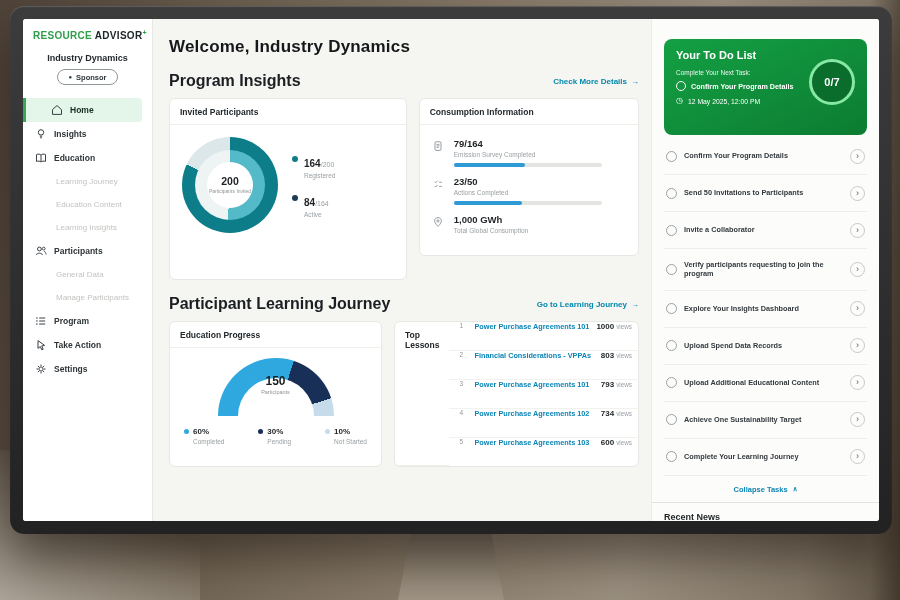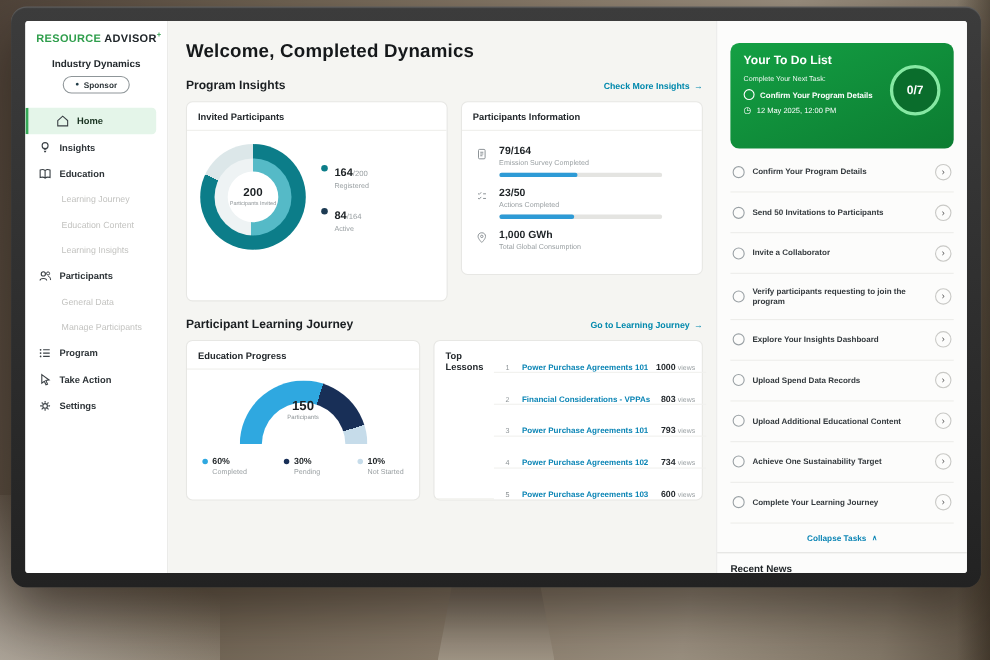--- a/index.html
+++ b/index.html
@@ -28,21 +28,21 @@
 
   
   .main{flex:1;background:#f5f5f2;padding:12px 12px 0 16px;box-sizing:border-box;min-width:0}
   .h1{font-size:17px;font-weight:bold;color:#15181a;margin-top:6px;letter-spacing:.2px}
   .filters{display:flex;align-items:center;margin-top:11px;font-size:8px;color:#6d7276}
   .filter-label{margin-right:5px}
   .filter-value{font-weight:bold;color:#23282c;font-size:8.2px;cursor:pointer}
   .chev{font-size:6.5px;color:#3c4246;margin-left:3px}
   .fgap{width:16px}
   .sec-row{display:flex;align-items:center;justify-content:space-between;margin-top:15px}
-  .sec-title{font-size:11px;font-weight:bold;color:#1b1f22}
+  .sec-title{font-size:16px;font-weight:bold;color:#1b1f22}
   .sec-link{font-size:8px;font-weight:bold;color:#0289ad;cursor:pointer;display:flex;gap:4px;align-items:center}
   .cards{display:flex;gap:12px;margin-top:8px}
   .card{background:#fff;border:1px solid #e7e7e4;border-radius:6px;box-sizing:border-box}
   .card-title{font-size:8.5px;font-weight:bold;color:#23282c;padding:8px 10px 7px;border-bottom:1px solid #efefec}
 
   .card-invited{flex:1.08;height:182px}
   .inv-body{display:flex;align-items:center;padding:12px 8px 12px 12px;gap:14px}
   .donut{position:relative;width:96px;height:96px}
   .ring{position:absolute;border-radius:50%}
   .ring-outer{left:0;top:0;width:96px;height:96px}
@@ -75,21 +75,21 @@
   .gc-val{font-size:12px;font-weight:bold;color:#1b2023}
   .gc-lab{font-size:5.5px;color:#8f9598;margin-top:1px}
   .ep-legend{display:flex;justify-content:space-between;padding:11px 14px 0}
   .ep-top{display:flex;align-items:center;gap:4px}
   .ep-dot{width:5px;height:5px;border-radius:50%}
   .ep-pct{font-size:8px;font-weight:bold;color:#1e2326}
   .ep-lab{font-size:6.5px;color:#9aa0a3;margin-top:2px;padding-left:9px}
 
   .card-lessons{flex:1;height:146px;display:flex;flex-direction:row;min-width:0}
   .lessons-body{flex:1;display:flex;flex-direction:column}
-  .lesson-row{flex:1;display:flex;align-items:flex-end;gap:7px;padding:0 10px;border-bottom:1px solid #f1f1ee}
+  .lesson-row{flex:1;display:flex;align-items:flex-start;gap:7px;padding:0 10px;border-bottom:1px solid #f1f1ee}
   .lesson-row:last-child{border-bottom:none}
   .l-rank{font-size:6.5px;color:#8f9598;width:8px}
   .l-title{font-size:7.3px;font-weight:bold;color:#0b85b5;flex:1;cursor:pointer;white-space:nowrap;overflow:hidden}
   .l-views{font-size:8px;font-weight:bold;color:#23282c;white-space:nowrap}
   .l-unit{font-size:6.3px;color:#9aa0a3;font-weight:normal;margin-left:2px}
 
   
   .rightpanel{width:228px;min-width:228px;background:#fcfcfb;border-left:1px solid #ececea;padding:20px 12px 0;box-sizing:border-box}
   .todo-card{position:relative;background:linear-gradient(155deg,#14a044,#0c7c31);border-radius:8px;padding:10px 12px;color:#fff;box-sizing:border-box;min-height:96px}
   .todo-title{font-size:11px;font-weight:bold}
@@ -211,27 +211,27 @@
                 <circle cx="6" cy="6" r="2.1" fill="none" stroke="#3a4045" stroke-width="1"></circle>
                 <path d="M6 1.5v1.6 M6 8.9v1.6 M1.5 6h1.6 M8.9 6h1.6 M2.9 2.9l1.1 1.1 M8 8l1.1 1.1 M9.1 2.9L8 4 M4 8L2.9 9.1" stroke="#3a4045" stroke-width="1" fill="none"></path>
               </svg>
           </span>
           <span>Settings</span>
         </div>
       </div>
     </div>
 
     <div class="main">
-      <div class="h1">Welcome, Completed Dynamics</div>
+      <div class="h1">Welcome, Industry Dynamics</div>
 
 
       <div class="sec-row">
         <span class="sec-title">Program Insights</span>
         <span class="sec-link">
-          <span>Check More Insights</span>
+          <span>Check More Details</span>
           <span>→</span>
         </span>
       </div>
 
       <div class="cards">
 
         <div class="card card-invited">
           <div class="card-title">Invited Participants</div>
           <div class="inv-body">
             <div class="donut">
@@ -255,21 +255,21 @@
                 <span>
                   <span class="leg-val">84</span><span class="leg-of">/164</span>
                   <div class="leg-lab">Active</div>
                 </span>
               </div>
             </div>
           </div>
         </div>
 
         <div class="card card-info">
-          <div class="card-title">Participants Information</div>
+          <div class="card-title">Consumption Information</div>
           <div class="info-body">
             <div class="info-row">
               <span class="info-icon">
                 <svg viewBox="0 0 12 12">
                     <rect x="3" y="1.8" width="6" height="8.6" rx="1" fill="none" stroke="#8c9296" stroke-width="0.9"></rect>
                     <path d="M4.6 4.4h2.8 M4.6 6h2.8 M4.6 7.6h2" stroke="#8c9296" stroke-width="0.9" fill="none"></path>
                   </svg>
               </span>
               <span>
                 <div class="info-val">79/164</div>

